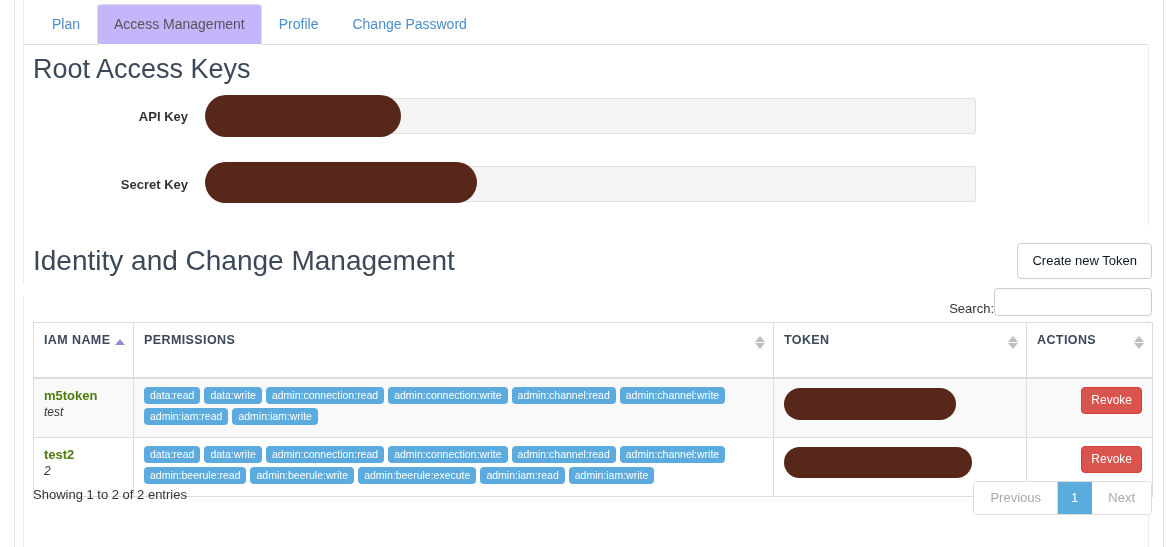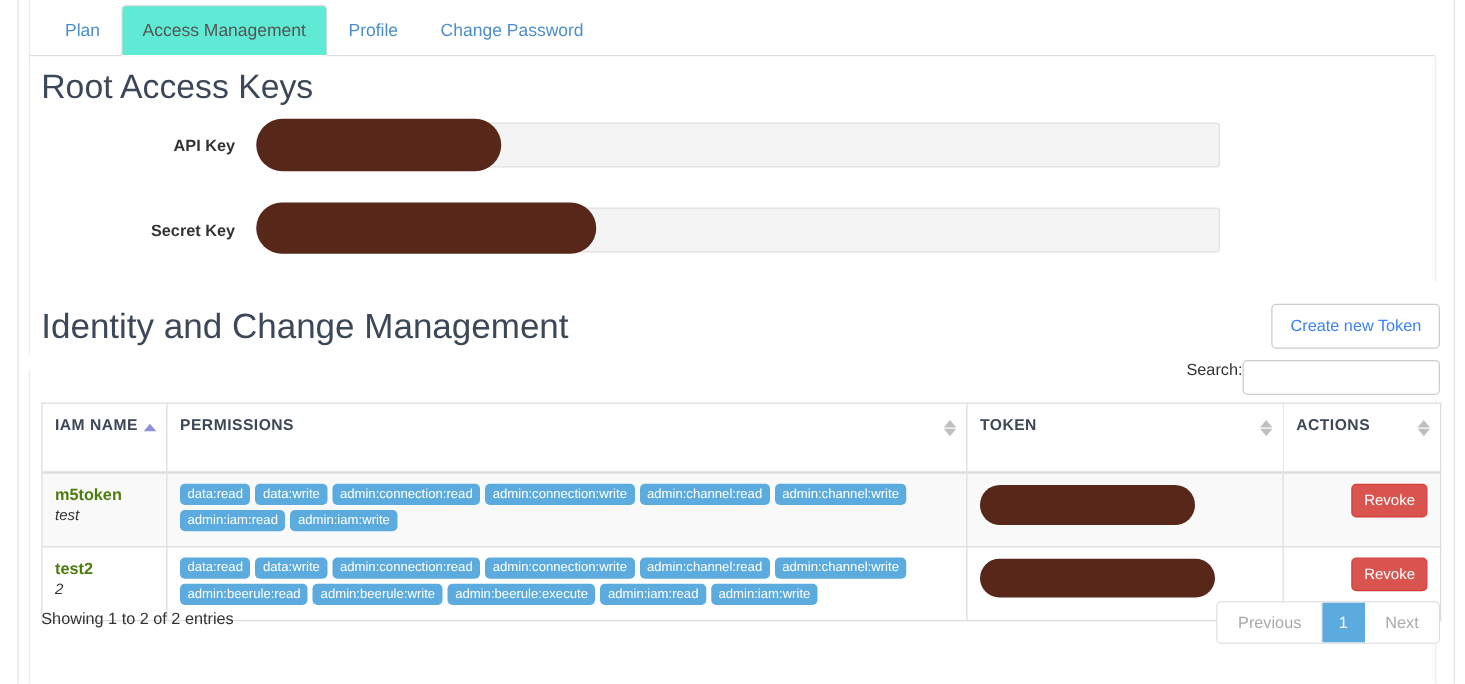--- a/index.html
+++ b/index.html
@@ -59,21 +59,21 @@
     padding: 10px 16px 9px 16px;
     line-height: 1.42;
     cursor: pointer;
     border: 1px solid transparent;
     border-radius: 4px 4px 0 0;
     margin-bottom: -1px;
     white-space: nowrap;
   }
   .tab.active {
     color: #555;
-    background: #5eead4;
+    background: #c4b5fd;
     border: 1px solid #ddd;
     border-bottom-color: #fff;
     text-align: center;
   }
 
   
   h1.page-h {
     position: absolute;
     margin: 0;
     font-weight: 400;
@@ -124,35 +124,35 @@
   }
   #api-key-redact  { left: 205px; top: 95px;  width: 196px; height: 42px; }
   #secret-key-redact{ left: 205px; top: 162px; width: 272px; height: 41px; }
 
   
   #create-token-button {
     position: absolute;
     right: 20px; top: 243px;
     padding: 8px 14px;
     font-size: 13px;
-    color: #3b82f6;
+    color: #0f172a;
     background: #fff;
     border: 1px solid #ccc;
     border-radius: 4px;
     cursor: pointer;
     font-family: "Liberation Sans", sans-serif;
     line-height: 1.42;
   }
 
   
   #search-wrap {
     position: absolute;
     right: 20px; top: 288px;
     display: flex;
-    align-items: flex-start;
+    align-items: flex-end;
   }
   #search-label {
     font-size: 13px;
     color: #333;
   }
   #search-input {
     width: 158px;
     height: 28px;
     border: 1px solid #ccc;
     border-radius: 4px;

